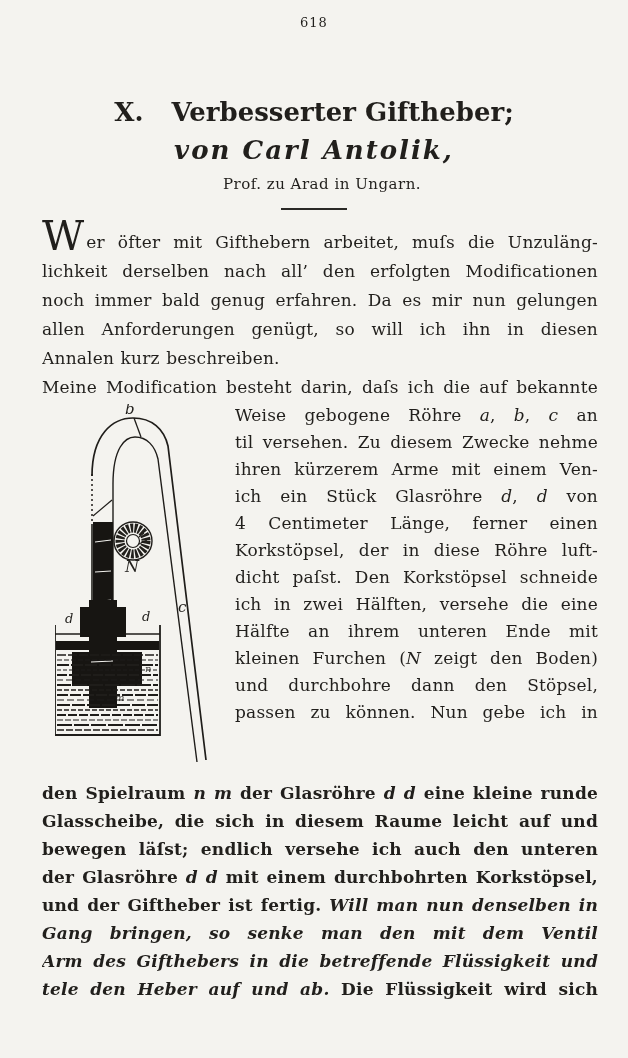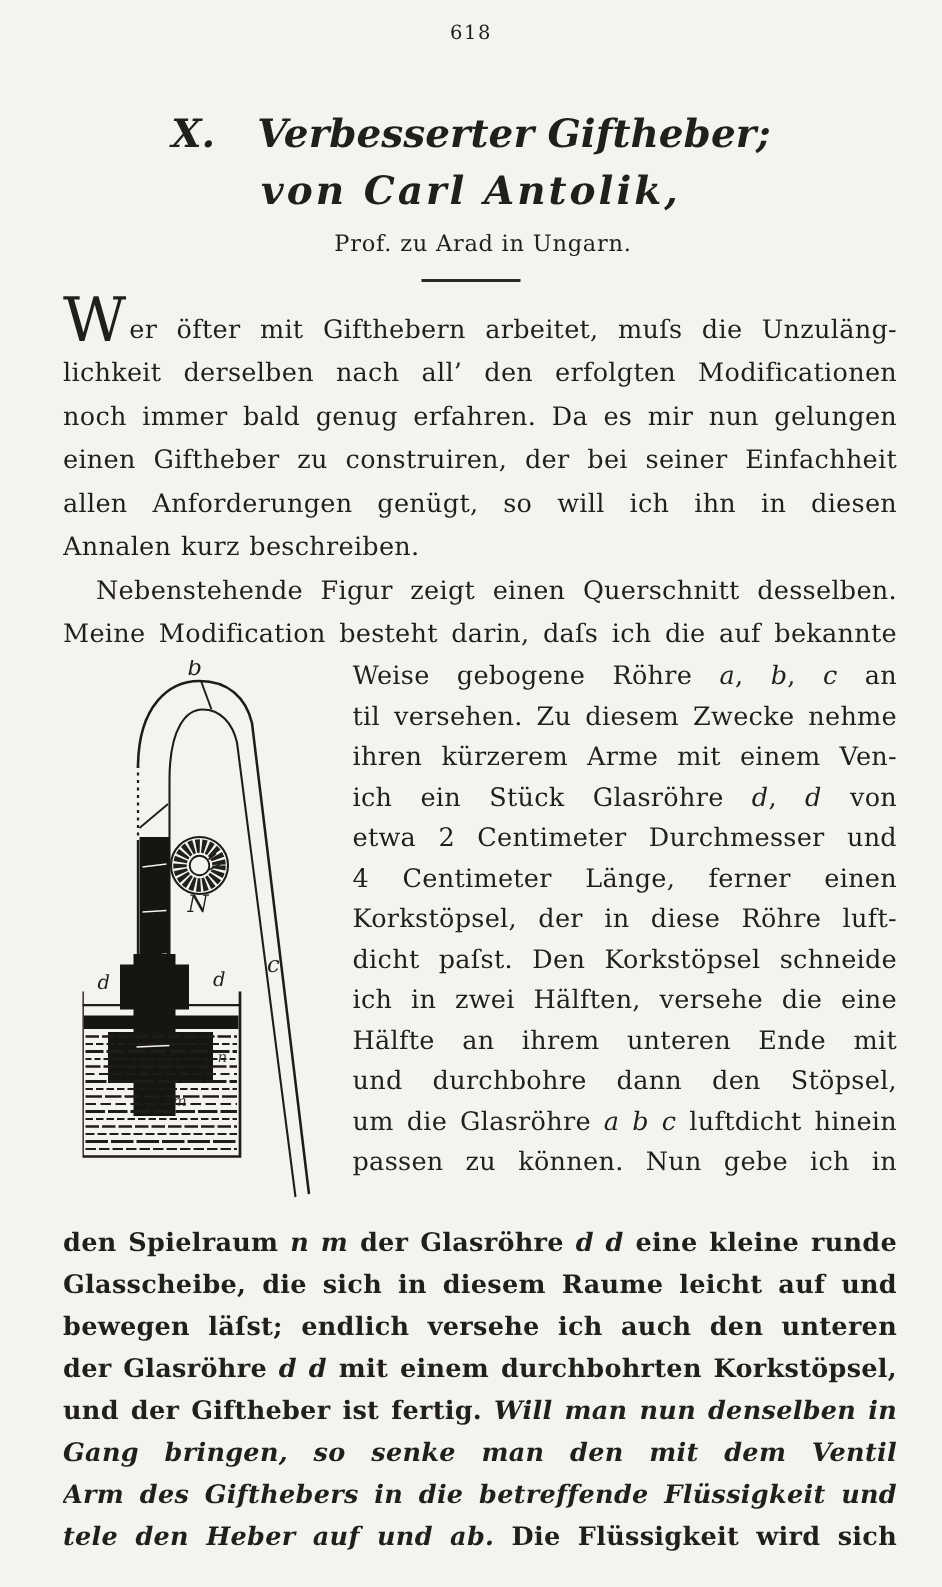--- a/index.html
+++ b/index.html
@@ -5,21 +5,21 @@
   html,body{margin:0;padding:0;}
   body{
     width:628px;height:1058px;
     background:#f4f3ef;
     color:#211f1c;
     font-family:"DejaVu Serif", serif;
     overflow:hidden;
   }
   .center{text-align:center;}
   #pageno{margin-top:15px;font-size:13px;letter-spacing:1px;}
-  .t1{margin-top:42px;font-size:26px;font-weight:bold;font-style:italic;line-height:36px;}
+  .t1{margin-top:64px;font-size:26px;font-weight:bold;line-height:36px;}
   .t1 .sec{margin-right:28px;}
   .t2{font-size:26px;font-weight:bold;font-style:italic;letter-spacing:2px;line-height:40px;}
   .t3{font-size:15px;line-height:24px;margin-top:2px;letter-spacing:.5px;margin-left:16px;}
   .sep{width:66px;height:0;border-top:2px solid #2a2926;margin:12px auto 0;}
   #content{margin:18px 30px 0 42px;font-size:17px;}
   .lh29 .ln{line-height:29px;height:29px;}
   .lh27 .ln{line-height:27px;height:27px;}
   .lh28 .ln{line-height:28px;height:28px;font-weight:bold;}
   .ln{text-align:justify;text-align-last:justify;overflow:hidden;letter-spacing:.2px;word-spacing:.05em;}
   .ln.last{text-align-last:left;}
@@ -47,27 +47,25 @@
 </div>
 
 <div class="sep"></div>
 
 <div id="content">
 
   <div class="lh29">
       <div class="ln ovv"><span class="dc">W</span><span>er öfter mit Gifthebern arbeitet, muſs die Unzuläng-</span></div>
       <div class="ln"><span>lichkeit derselben nach all’ den erfolgten Modificationen</span></div>
       <div class="ln"><span>noch immer bald genug erfahren.  Da es mir nun gelungen</span></div>
-      <div class="ln"><span>einen Giftheber zu construiren, der bei seiner Einfachheit</span></div>
       <div class="ln"><span>allen Anforderungen genügt, so will ich ihn in diesen</span></div>
       <div class="ln last"><span>Annalen kurz beschreiben.</span></div>
     </div>
 
   <div class="lh29">
-      <div class="ln ind"><span>Nebenstehende Figur zeigt einen Querschnitt desselben.</span></div>
       <div class="ln"><span>Meine Modification besteht darin, daſs ich die auf bekannte</span></div>
     </div>
 
   <div class="figrow">
     <div class="figwrap">
       <svg viewBox="0 0 160 375" width="160" height="375">
 
         <path d="M37,72 C37,30 58,14 78,14 C97,14 109,25 113,42 L151,356" fill="none" stroke="#1f1d1a" stroke-width="1.7"></path>
         <path d="M58,80 C58,44 70,33 80,33 C92,33 100,42 103,55 L142,358" fill="none" stroke="#1f1d1a" stroke-width="1.4"></path>
         <line x1="79" y1="14" x2="86" y2="33" stroke="#1f1d1a" stroke-width="1.3"></line>
@@ -123,28 +121,27 @@
         <text x="87" y="217" font-size="13" class="figlabel">d</text>
         <text x="90" y="268" font-size="10" class="figlabel" opacity="0.85">n</text>
         <text x="60" y="297" font-size="10" class="figlabel" opacity="0.85">m</text>
       </svg>
     </div>
     <div class="wrapcol lh27">
         <div class="ln"><span>Weise  gebogene  Röhre  </span><span class="it">a</span><span>,  </span><span class="it">b</span><span>,  </span><span class="it">c</span><span>  an</span></div>
         <div class="ln"><span>til versehen. Zu diesem Zwecke nehme</span></div>
         <div class="ln"><span>ihren kürzerem Arme mit einem Ven-</span></div>
         <div class="ln"><span>ich ein Stück Glasröhre </span><span class="it">d</span><span>, </span><span class="it">d</span><span> von</span></div>
-        <div class="ln"><span>etwa 2 Centimeter Durchmesser und</span></div>
         <div class="ln"><span>4 Centimeter Länge, ferner einen</span></div>
         <div class="ln"><span>Korkstöpsel, der in diese Röhre luft-</span></div>
         <div class="ln"><span>dicht paſst.  Den Korkstöpsel schneide</span></div>
         <div class="ln"><span>ich in zwei Hälften, versehe die eine</span></div>
         <div class="ln"><span>Hälfte an ihrem unteren Ende mit</span></div>
+        <div class="ln"><span>kleinen Furchen (</span><span class="it">N</span><span> zeigt den Boden)</span></div>
         <div class="ln"><span>und durchbohre dann den Stöpsel,</span></div>
-        <div class="ln"><span>um die Glasröhre </span><span class="it">a b c</span><span> luftdicht hinein</span></div>
         <div class="ln"><span>passen zu können.  Nun gebe ich in</span></div>
       </div>
   </div>
 
   <div class="lh28">
       <div class="ln"><span>den Spielraum </span><span class="it">n m</span><span> der Glasröhre </span><span class="it">d d</span><span> eine kleine runde</span></div>
       <div class="ln"><span>Glasscheibe, die sich in diesem Raume leicht auf und ab</span></div>
       <div class="ln"><span>bewegen läſst; endlich versehe ich auch den unteren Theil</span></div>
       <div class="ln"><span>der Glasröhre </span><span class="it">d d</span><span> mit einem durchbohrten Korkstöpsel,</span></div>
       <div class="ln"><span>und der Giftheber ist fertig.  </span><span class="it">Will man nun denselben in</span></div>

